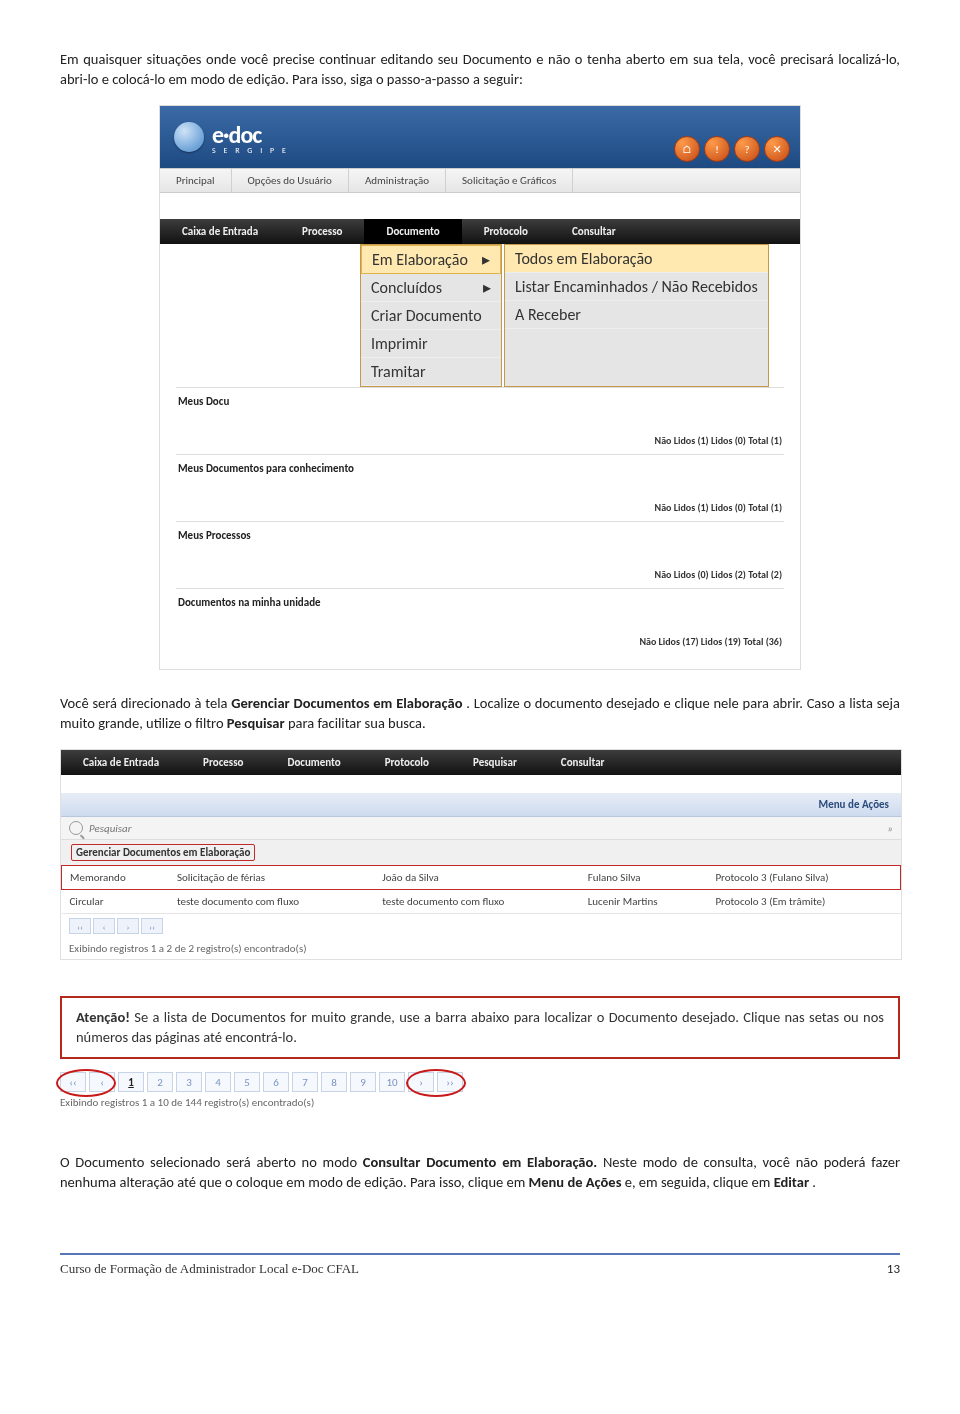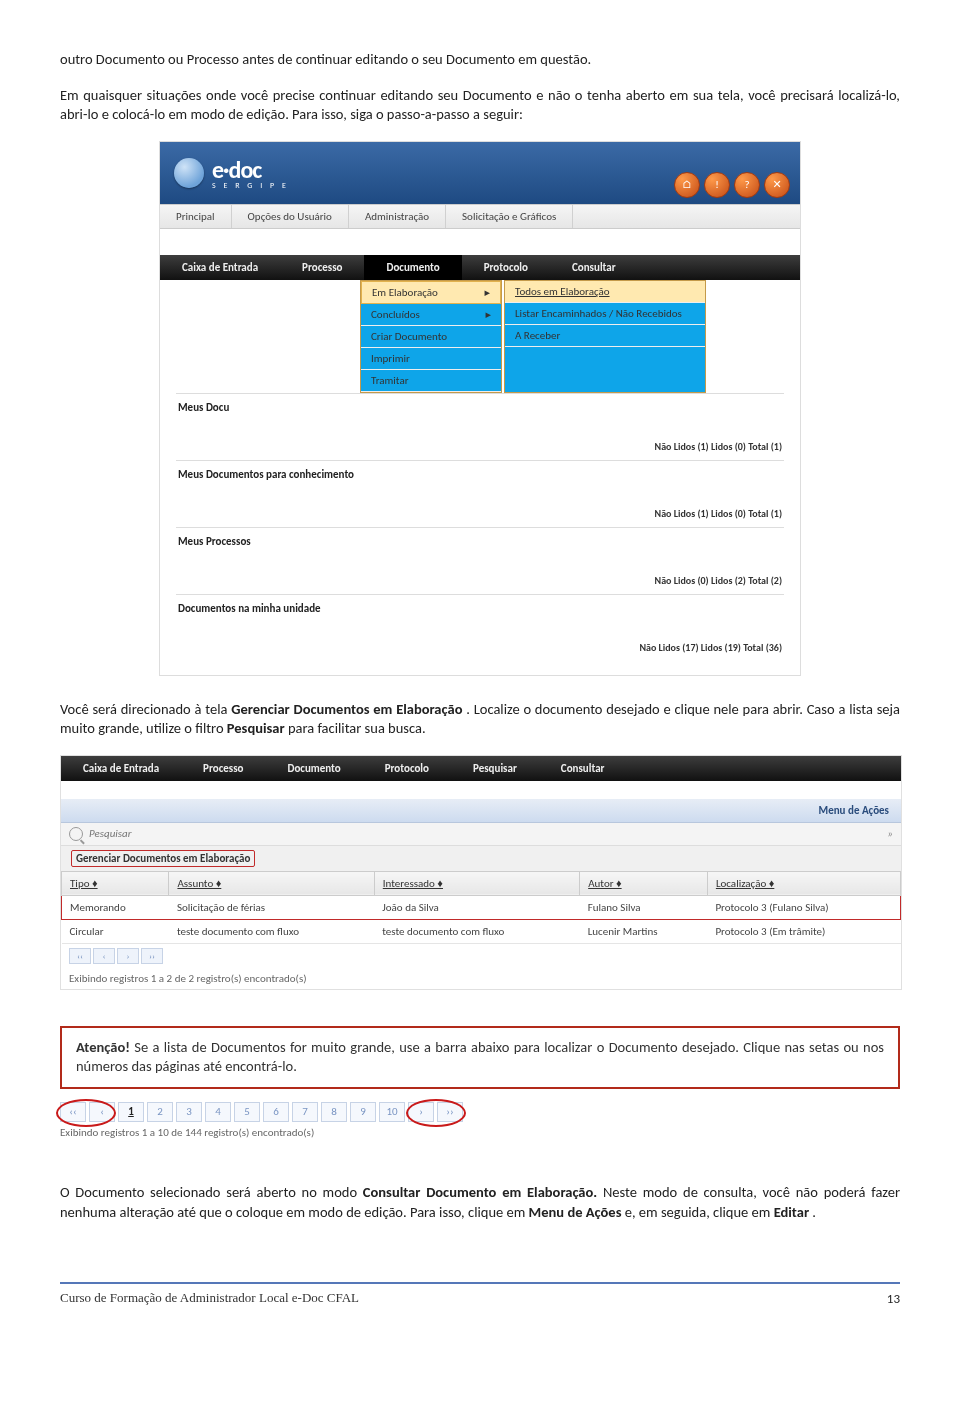--- a/index.html
+++ b/index.html
@@ -66,25 +66,25 @@
     background:linear-gradient(#3d3d3d,#111);
     display:flex; font-size:11px; color:#eee;
     margin-top:26px;
   }
   .submenu div { padding:6px 22px; font-weight:bold; }
   .submenu .active { background:#000; }
   .dropdown-area {
     display:flex; gap:2px; margin-left:200px;
   }
   .dd-col {
-    border:1px solid #c49a4a; background:#0ea5e9; font-size:11px; min-width:140px;
+    border:1px solid #c49a4a; background:#e5e5e5; font-size:16px; min-width:140px;
   }
   .dd-row { padding:4px 10px; border-bottom:1px solid #eee; color:#333; }
   .dd-row.hl { background:#ffe9b0; border:1px solid #e2b24d; }
-  .dd-row.hl2 { background:#ffe9b0;text-decoration:underline; }
+  .dd-row.hl2 { background:#ffe9b0; }
   .inbox-list { font-size:11px; color:#222; padding:0 16px 14px 16px; }
   .inbox-row {
     display:flex; justify-content:space-between;
     border-top:1px solid #ddd; padding:7px 2px;
     font-weight:bold;
   }
   .counts { font-weight:bold; color:#333; font-size:10px;margin-top:39px; }
 
   
   .shot2 {
@@ -158,21 +158,20 @@
     font-family:"Times New Roman",serif;
     display:flex; justify-content:space-between;align-items:center;
   }
   .pgnum { color:#222; font-family:Calibri,Arial,sans-serif; }
 </style>
 </head>
 <body>
 
 <div class="page">
 
-  <p class="para">outro Documento ou Processo antes de continuar editando o seu Documento em questão.</p>
   <p class="para">Em quaisquer situações onde você precise continuar editando seu Documento e não o tenha aberto em sua tela, você precisará localizá-lo, abri-lo e colocá-lo em modo de edição. Para isso, siga o passo-a-passo a seguir:</p>
 
   <div class="shot1">
     <div class="banner">
       <div class="logo-wrap">
         <div class="logo-ico"></div>
         <div>
           <div class="logo-txt">e·doc</div>
           <div class="sergipe">S E R G I P E</div>
         </div>
@@ -259,27 +258,20 @@
     <div class="pesq-row">
       <span class="search-ico"></span>
       <span>Pesquisar</span>
       <span class="double-arrow">»</span>
     </div>
     <div class="gd-title">
       <span>Gerenciar Documentos em Elaboração</span>
     </div>
     <table class="gtable">
       <tbody>
-          <tr>
-        <th>Tipo ♦</th>
-        <th>Assunto ♦</th>
-        <th>Interessado ♦</th>
-        <th>Autor ♦</th>
-        <th>Localização ♦</th>
-      </tr>
       <tr class="row-hl">
         <td>Memorando</td>
         <td>Solicitação de férias</td>
         <td>João da Silva</td>
         <td>Fulano Silva</td>
         <td>Protocolo 3 (Fulano Silva)</td>
       </tr>
       <tr>
         <td>Circular</td>
         <td>teste documento com fluxo</td>

